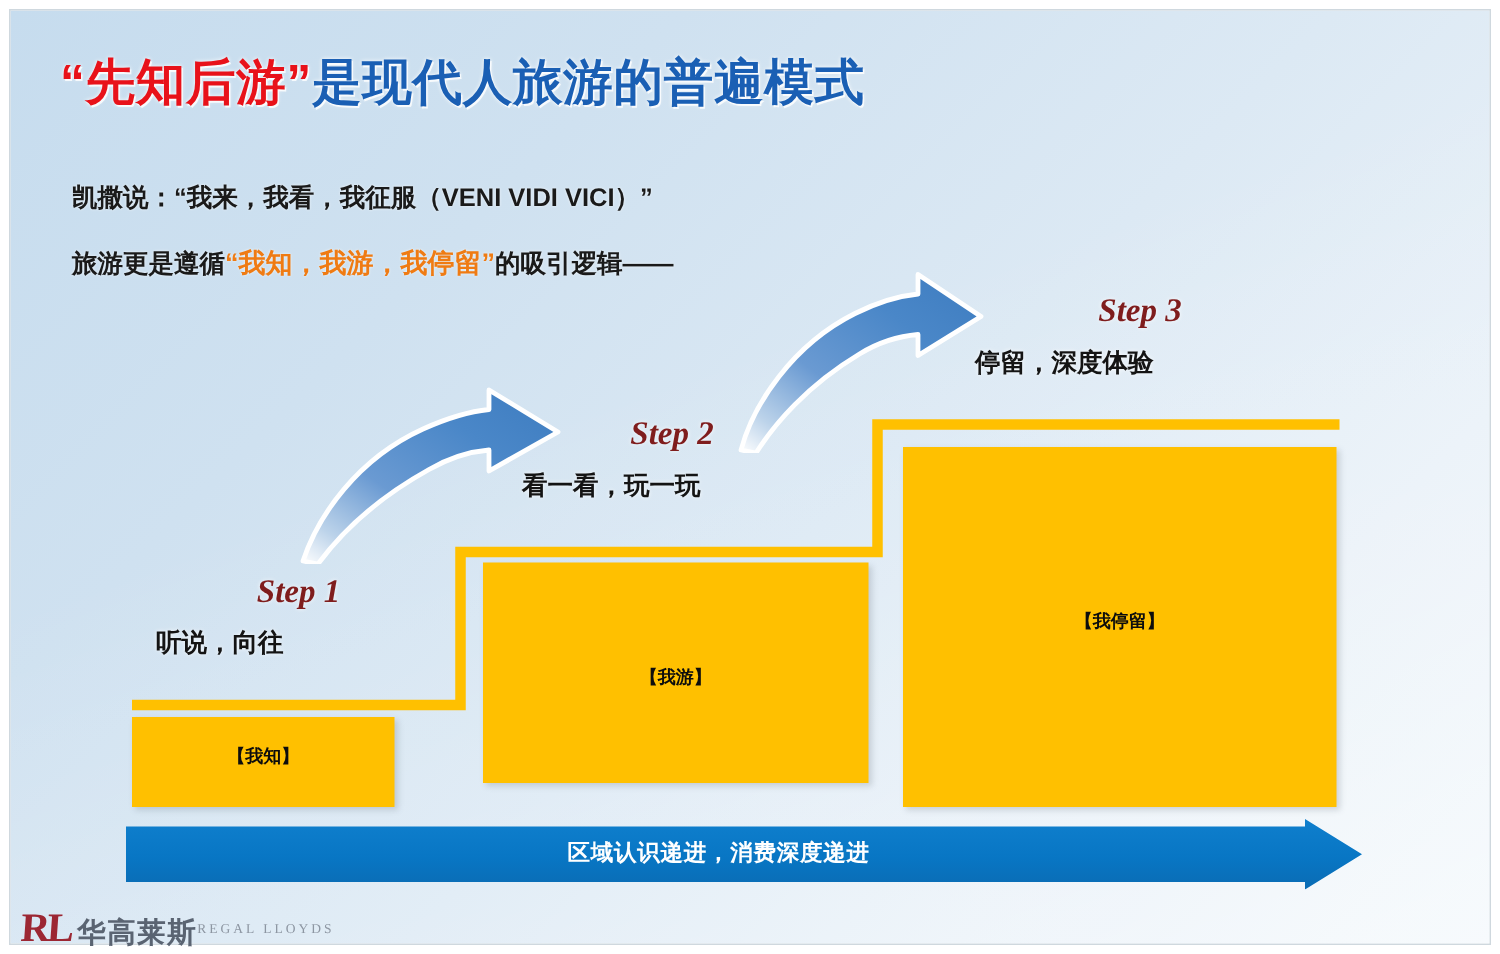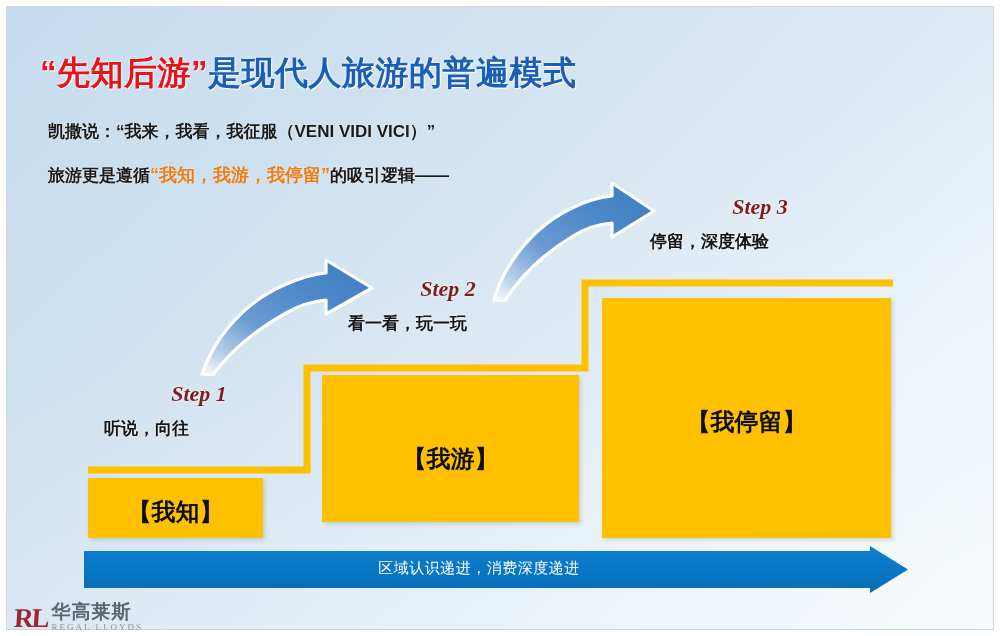--- a/index.html
+++ b/index.html
@@ -35,21 +35,21 @@
     position: absolute;
     left: 0; top: 0; right: 0; bottom: 0;
     background: linear-gradient(160deg, rgba(255,255,255,0) 40%, rgba(255,255,255,0.35) 100%);
     pointer-events: none;
   }
 
   
   .title {
     position: absolute;
     left: 40px;
-    top: 51px;
+    top: 33px;
     font-size: 33px;
     font-weight: bold;
     letter-spacing: 0.5px;
     white-space: nowrap;
     text-shadow: 0 0 3px rgba(255,255,255,0.95), 1px 1px 0 rgba(255,255,255,0.8);
   }
   .title .red { color: #e8121a; }
   .title .blue { color: #1a5fb4; }
 
   
@@ -84,21 +84,21 @@
   .box {
     position: absolute;
     background: #ffc000;
     box-shadow: 2px 2px 4px rgba(80,90,100,0.22);
   }
   .box .box-label {
     position: absolute;
     left: 0;
     width: 100%;
     text-align: center;
-    font-size: 24px;
+    font-size: 12px;
     font-weight: bold;
     color: #0d0d0d;
     white-space: nowrap;
   }
   #box1 { left: 88px;  top: 478px; width: 175px; height: 60px; }
   #box1 .box-label { top: 18px; }
   #box2 { left: 322px; top: 375px; width: 257px; height: 147px; }
   #box2 .box-label { top: 68px; }
   #box3 { left: 602px; top: 298px; width: 289px; height: 240px; }
   #box3 .box-label { top: 108px; }
@@ -145,21 +145,21 @@
     height: 47px;
   }
   .banner svg { display: block; }
   .banner-label {
     position: absolute;
     left: 0;
     top: 13px;
     width: 790px;
     text-align: center;
     font-size: 15px;
-    font-weight: normal;
+    font-weight: bold;
     color: #ffffff;
     white-space: nowrap;
     letter-spacing: 0.5px;
   }
 
   
   .logo {
     position: absolute;
     left: 14px;
     top: 598px;
@@ -170,21 +170,21 @@
   .logo-mark {
     font-family: "Liberation Serif", "DejaVu Serif", serif;
     font-weight: bold;
     font-size: 27px;
     line-height: 1;
     color: #9c2733;
     letter-spacing: -2px;
     margin-right: 4px;
     transform: skewX(-4deg);
   }
-  .logo-text { display: flex; flex-direction: column; line-height: 1; justify-content: flex-end; }
+  .logo-text { display: flex; flex-direction: row; line-height: 1; justify-content: flex-end; }
   .logo-cn {
     font-size: 19px;
     font-weight: bold;
     color: #5a6472;
     letter-spacing: 1px;
   }
   .logo-en {
     margin-top: 2px;
     font-family: "Liberation Serif", "DejaVu Serif", serif;
     font-size: 9px;

